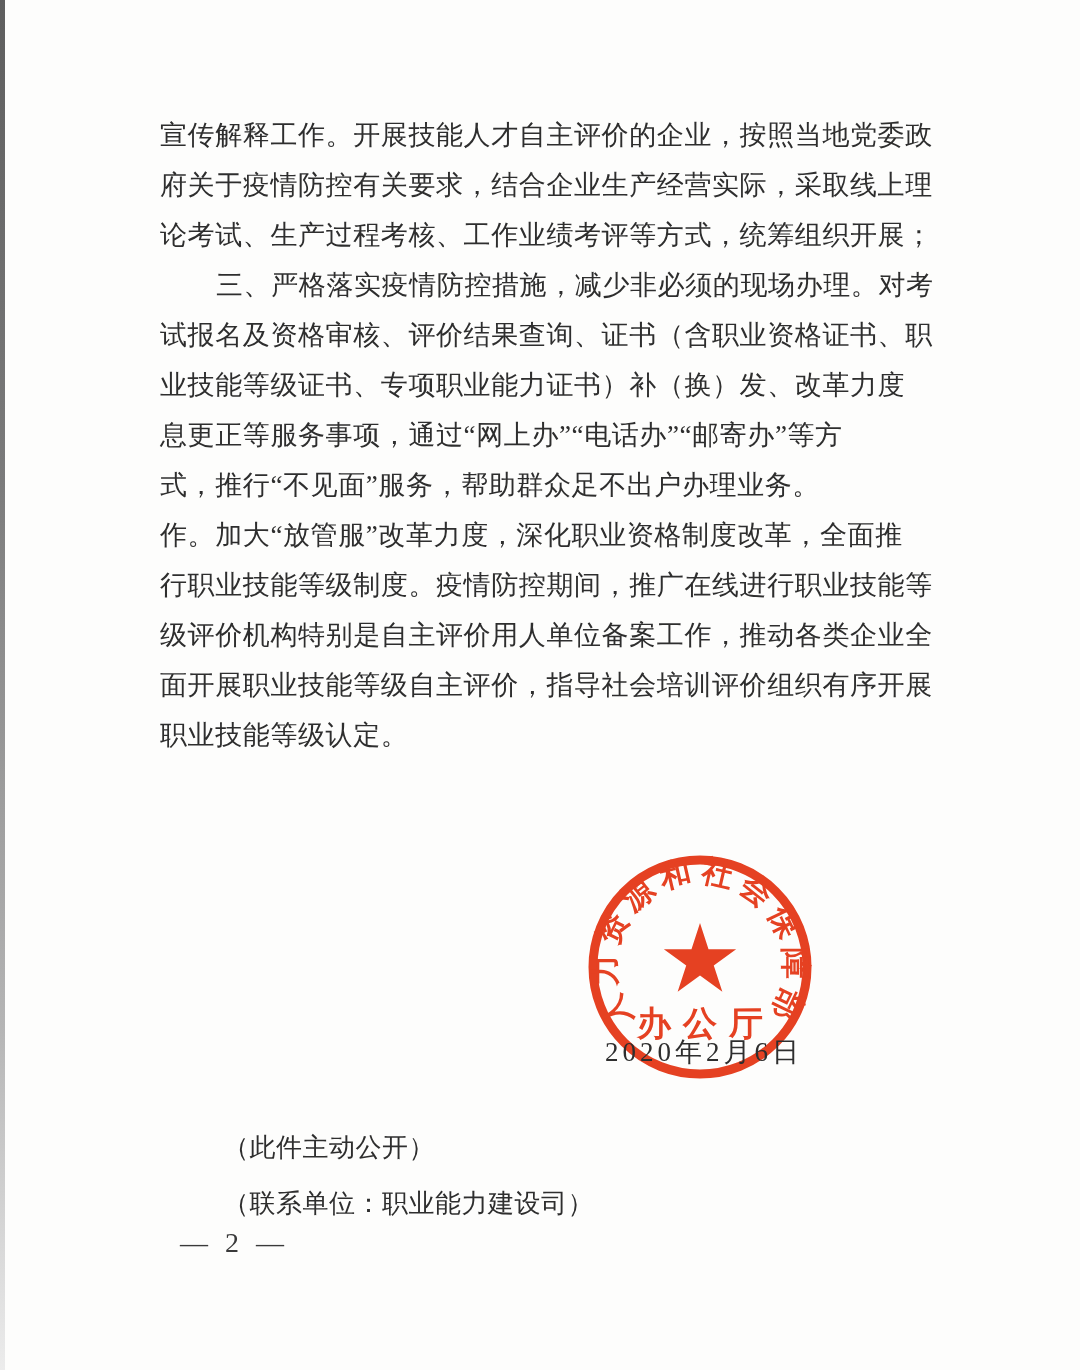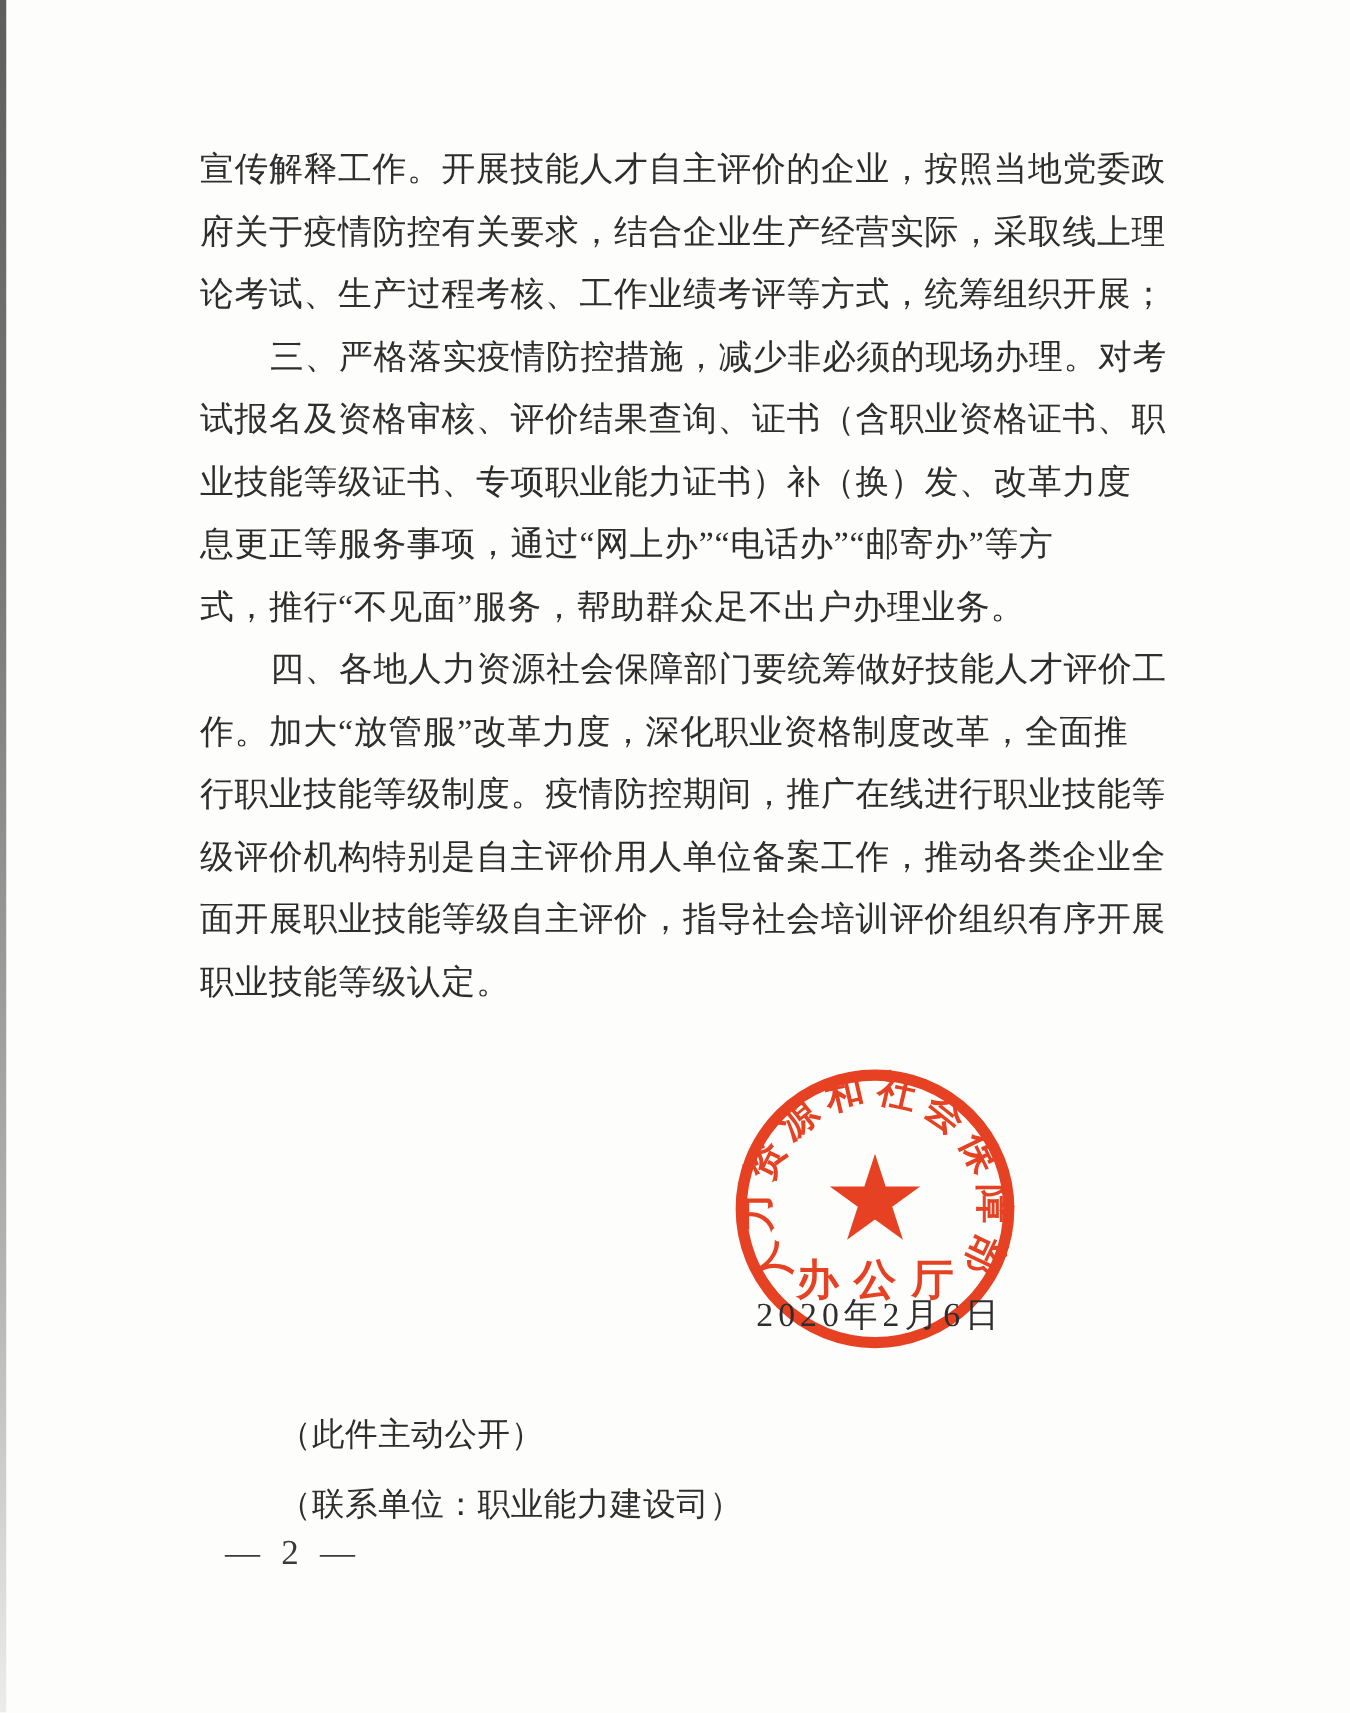--- a/index.html
+++ b/index.html
@@ -90,21 +90,20 @@
 
   <main class="doc">
     <div class="line">宣传解释工作。开展技能人才自主评价的企业，按照当地党委政</div>
     <div class="line">府关于疫情防控有关要求，结合企业生产经营实际，采取线上理</div>
     <div class="line">论考试、生产过程考核、工作业绩考评等方式，统筹组织开展；</div>
     <div class="line indent">三、严格落实疫情防控措施，减少非必须的现场办理。对考</div>
     <div class="line">试报名及资格审核、评价结果查询、证书（含职业资格证书、职</div>
     <div class="line">业技能等级证书、专项职业能力证书）补（换）发、改革力度</div>
     <div class="line">息更正等服务事项，通过“网上办”“电话办”“邮寄办”等方</div>
     <div class="line">式，推行“不见面”服务，帮助群众足不出户办理业务。</div>
-    <div class="line indent">四、各地人力资源社会保障部门要统筹做好技能人才评价工</div>
     <div class="line">作。加大“放管服”改革力度，深化职业资格制度改革，全面推</div>
     <div class="line">行职业技能等级制度。疫情防控期间，推广在线进行职业技能等</div>
     <div class="line">级评价机构特别是自主评价用人单位备案工作，推动各类企业全</div>
     <div class="line">面开展职业技能等级自主评价，指导社会培训评价组织有序开展</div>
     <div class="line">职业技能等级认定。</div>
   </main>
 
   <div class="seal">
     <svg viewBox="-115 -115 230 230" width="230" height="230" xmlns="http://www.w3.org/2000/svg">
       <circle cx="0" cy="0" r="107" fill="none" stroke-width="9" stroke="#e43717"></circle>

